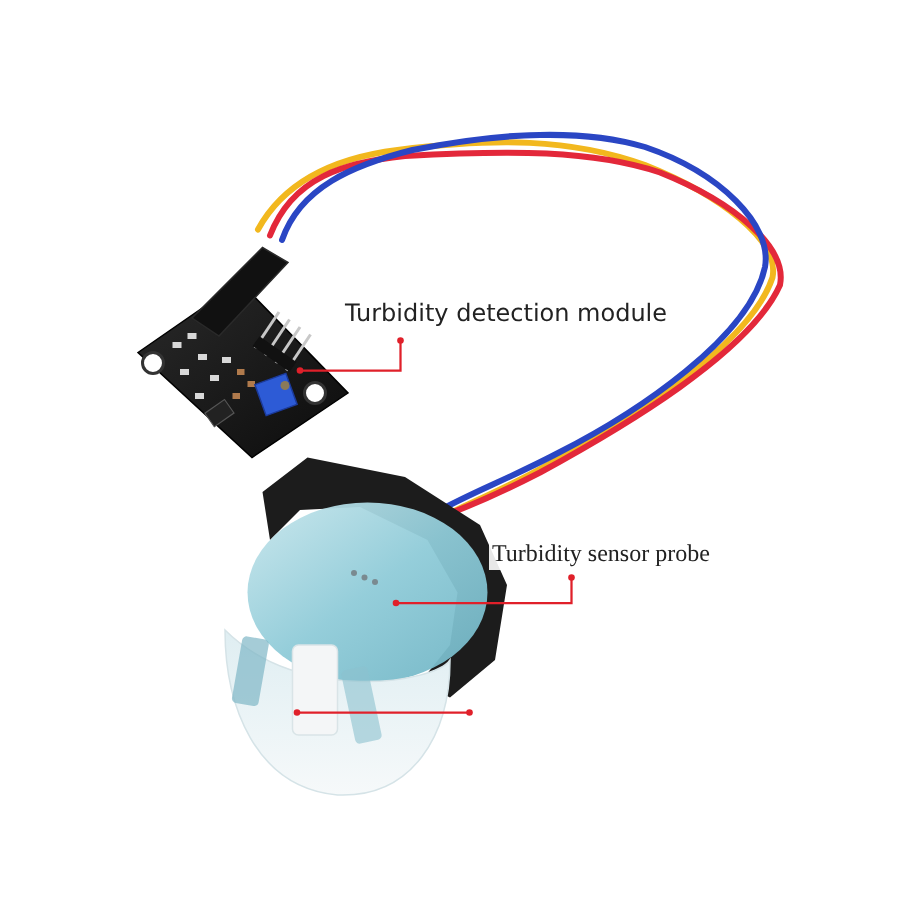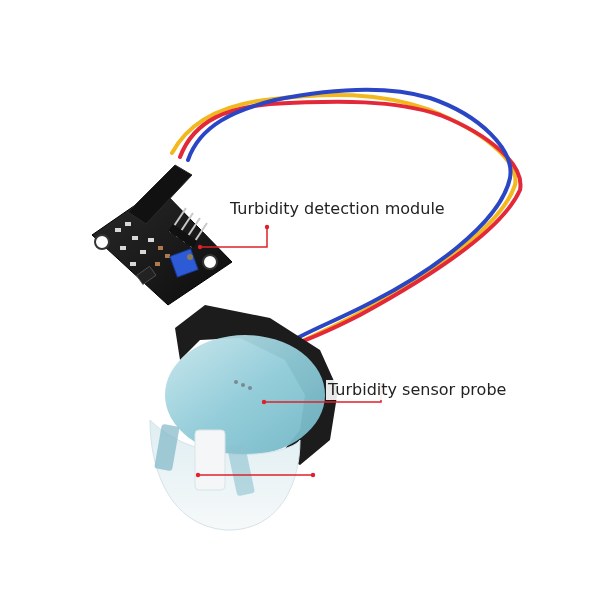--- a/index.html
+++ b/index.html
@@ -101,14 +101,14 @@
       <circle cx="267" cy="227" r="2.2"></circle>
       <circle cx="200" cy="247" r="2.2"></circle>
       <circle cx="381" cy="385" r="2.2"></circle>
       <circle cx="264" cy="402" r="2.2"></circle>
       <circle cx="198" cy="475" r="2.2"></circle>
       <circle cx="313" cy="475" r="2.2"></circle>
     </g>
   </svg>
 
   <div class="label" style="left:228px; top:199px;">Turbidity detection module</div>
-  <div class="label" style="left:326px; top:380px;">Turbidity sensor probe</div>
+  <div class="label" style="left:326px; top:360px;font-family:Liberation Serif, serif;">Turbidity sensor probe</div>
 </div>
 
 </body></html>

